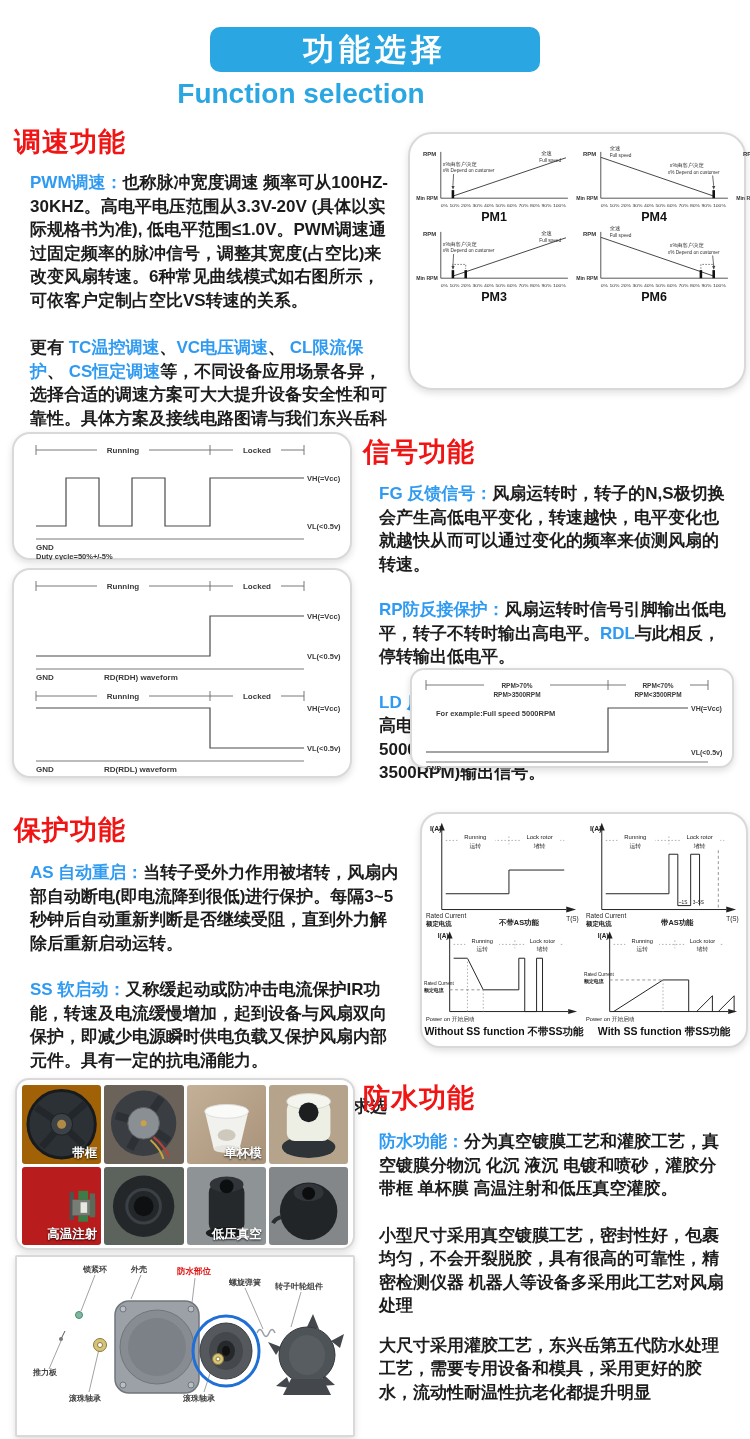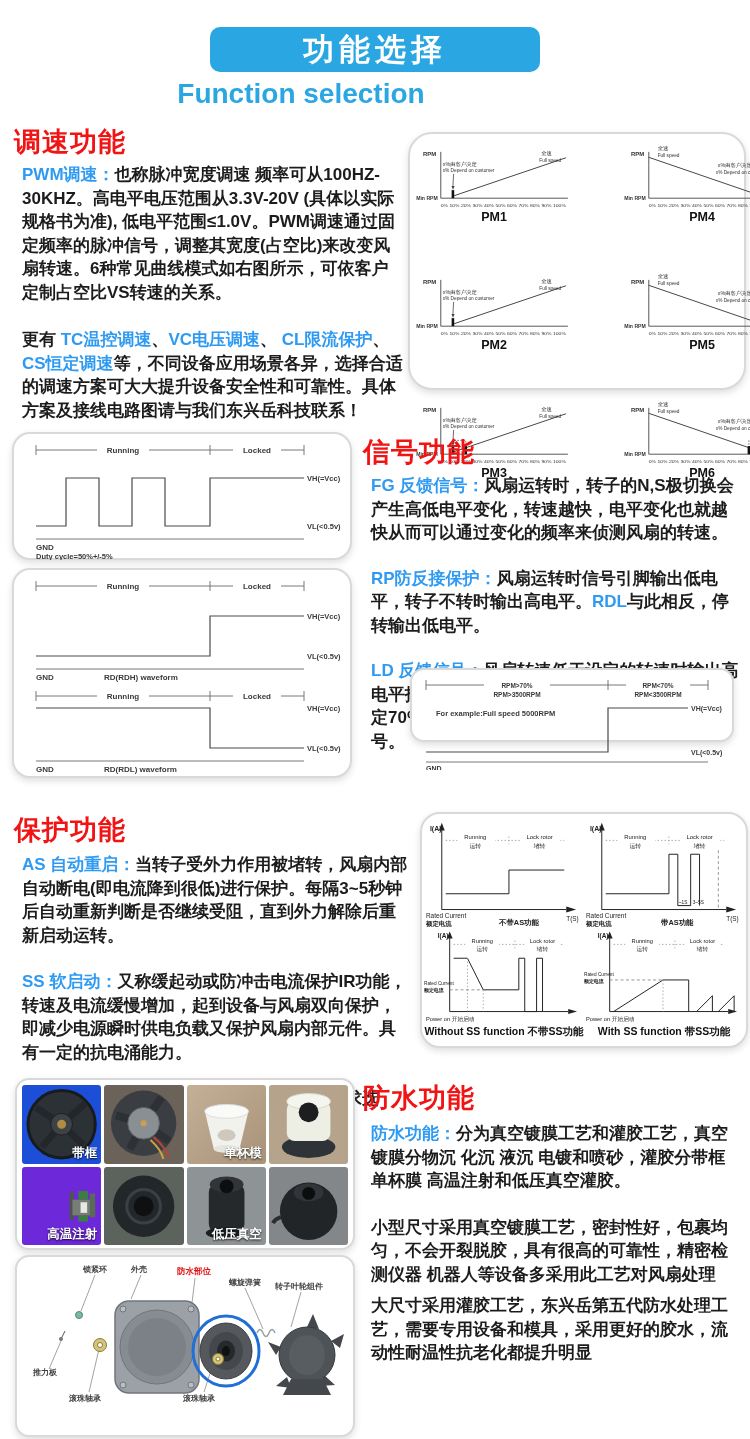--- a/index.html
+++ b/index.html
@@ -5,25 +5,25 @@
   :root{ --blue:#2f9af2; --red:#f01414; --banner:#2aa7e2; }
   html,body{margin:0;padding:0;background:#fff;}
   .page{position:relative;width:750px;height:1439px;background:#fff;overflow:hidden;
         font-family:"Liberation Sans","DejaVu Sans",sans-serif;color:#1c1c1c;}
   .abs{position:absolute;}
   .pill{background:var(--banner);border-radius:10px;display:flex;align-items:center;justify-content:center;}
   .pill span{color:#fff;font-size:31px;font-weight:bold;letter-spacing:5px;}
   .subtitle{width:602px;text-align:center;color:var(--banner);font-size:28px;font-weight:600;}
   .sec-title{font-size:27px;font-weight:bold;color:var(--red);letter-spacing:1px;}
   .body-text{font-size:17px;line-height:23.5px;font-weight:600;}
-  .body-text p{margin:8px;}
+  .body-text p{margin:16px;}
   .kw{color:var(--blue);}
   .box{border:2px solid #d9d9d9;border-radius:18px;background:#fff;box-shadow:0 3px 7px rgba(0,0,0,.13);box-sizing:border-box;}
   
-  #pm-grid{display:grid;grid-template-columns:1fr 1fr;grid-template-rows:repeat(3,80px);padding:10px 4px 4px;gap:48px;}
+  #pm-grid{display:grid;grid-template-columns:1fr 1fr 1fr 1fr;grid-template-rows:repeat(3,80px);padding:10px 4px 4px;}
   .pm-chart{display:flex;flex-direction:column;align-items:center;}
   .pm-svg{display:block;}
   .pm-svg text{fill:#333;font-family:inherit;}
   .pm-name{text-align:center;font-size:12.5px;font-weight:bold;color:#111;margin-top:-1px;}
   .pm-chart.up .down-only{display:none;}
   .pm-chart.down .up-only{display:none;}
   .pm-chart.bar .m-bracket{display:none;}
   .pm-chart.bracket .m-bar{display:none;}
   
   .wave-svg{display:block;margin:2px auto 0;}
@@ -353,21 +353,21 @@
     </svg>
   </div>
 
   <div class="abs sec-title" style="left:363px;top:434px;">信号功能</div>
   <div class="abs body-text" style="left:363px;top:466px;width:384px;">
     <p><span class="kw">FG 反馈信号：</span><span>风扇运转时，转子的N,S极切换会产生高低电平变化，转速越快，电平变化也就越快从而可以通过变化的频率来侦测风扇的转速。</span></p>
     <p style="margin-top:22px;"><span class="kw">RP防反接保护：</span><span>风扇运转时信号引脚输出低电平，转子不转时输出高电平。</span><span class="kw">RDL</span><span>与此相反，停转输出低电平。</span></p>
     <p style="margin-top:22px;"><span class="kw">LD 反馈信号：</span><span>风扇转速低于设定的转速时输出高电平报警信号，如风扇转速标准为5000RPM;设定70%以下的转速时(即低于3500RPM)输出信号。</span></p>
   </div>
 
-  <div class="abs box" style="left:410px;top:668px;width:324px;height:74px;border-radius:14px;">
+  <div class="abs box" style="left:410px;top:668px;width:324px;height:100px;border-radius:14px;">
     <svg class="wave-svg" viewBox="0 0 320 98" width="320" height="98">
       <g>
         <path class="thin" d="M14,13 H296 M14,8 V18 M196,8 V18 M296,8 V18"></path>
         <rect x="72" y="7" width="66" height="11" fill="#fff"></rect>
         <rect x="214" y="7" width="64" height="11" fill="#fff"></rect>
         <text x="105" y="16" font-size="6.5" text-anchor="middle">RPM&gt;70%</text>
         <text x="105" y="25" font-size="6.5" text-anchor="middle">RPM&gt;3500RPM</text>
         <text x="246" y="16" font-size="6.5" text-anchor="middle">RPM&lt;70%</text>
         <text x="246" y="25" font-size="6.5" text-anchor="middle">RPM&lt;3500RPM</text>
       </g>
@@ -486,21 +486,21 @@
           <text x="0" y="55" font-size="5" font-weight="bold">额定电流</text>
           <text x="2" y="94" font-size="5.8">Power on 开始启动</text>
         </svg>
         <div class="pc-caption">With SS function 带SS功能</div>
       </div>
     </div>
   </div>
 
   <div class="abs box" style="left:15px;top:1078px;width:340px;height:172px;border-radius:14px;">
     <div id="photo-grid">
-      <div class="photo" style="background:#1d4ed8;">
+      <div class="photo" style="background:#a16207;">
         <svg viewBox="0 0 80 78">
             <circle cx="40" cy="39" r="34" fill="#2c3136" stroke="#181b1e" stroke-width="3"></circle>
             <path d="M40,39 L14,22 M40,39 L20,62 M40,39 L62,60 M40,39 L64,18" stroke="#23272b" stroke-width="7" fill="none"></path>
             <circle cx="40" cy="39" r="11" fill="#3d4246" stroke="#1c1f22"></circle>
             <circle cx="40" cy="39" r="4.5" fill="#b08b45"></circle>
           </svg>
         <span class="photo-label">带框</span>
       </div>
       <div class="photo" style="background:#6b635a;">
         <svg viewBox="0 0 80 78">
@@ -524,21 +524,21 @@
       </div>
       <div class="photo" style="background:#b5a38c;">
         <svg viewBox="0 0 80 78">
             <ellipse cx="40" cy="62" rx="27" ry="11" fill="#2e3338"></ellipse>
             <rect x="18" y="16" width="44" height="40" rx="8" fill="#edefe5"></rect>
             <ellipse cx="40" cy="16" rx="22" ry="8" fill="#f4f5ee" stroke="#d8dacd"></ellipse>
             <circle cx="40" cy="27" r="10" fill="#1c1e20"></circle>
           </svg>
 
       </div>
-      <div class="photo" style="background:#6d28d9;padding-left:44px;">
+      <div class="photo" style="background:#b91c1c;padding-left:44px;">
         <svg viewBox="0 0 80 78">
             <rect x="8" y="6" width="10" height="64" fill="#4d5350"></rect>
             <rect x="28" y="4" width="22" height="70" fill="#3c7d46"></rect>
             <rect x="14" y="24" width="52" height="36" fill="#777d74" stroke="#565b53"></rect>
             <rect x="33" y="30" width="15" height="24" fill="#e8e8e2"></rect>
             <rect x="54" y="10" width="12" height="54" fill="#5b6a58"></rect>
           </svg>
         <span class="photo-label">高温注射</span>
       </div>
       <div class="photo" style="background:#5c635c;">
@@ -563,21 +563,21 @@
             <circle cx="40" cy="44" r="29" fill="#222528"></circle>
             <ellipse cx="40" cy="25" rx="15" ry="9" fill="#313539"></ellipse>
             <circle cx="40" cy="26" r="6.5" fill="#0b0d0e"></circle>
             <path d="M12,50 q-6,2 -8,6" stroke="#2a2d30" stroke-width="4" fill="none"></path>
           </svg>
 
       </div>
     </div>
   </div>
 
-  <div class="abs box" style="left:15px;top:1255px;width:340px;height:182px;border-radius:14px;">
+  <div class="abs box" style="left:15px;top:1255px;width:340px;height:182px;border-radius:2px;">
     <svg class="ex-svg" viewBox="0 0 332 174" width="332" height="174" style="display:block;margin:2px auto 0;">
 
       <path class="leader" d="M76,16 L62,52 M122,16 L112,40 M176,19 L172,52 M226,29 L244,70 M282,33 L272,68 M30,110 L42,82 M70,133 L80,90 M185,133 L197,96"></path>
 
       <g>
           <line x1="42" y1="80" x2="46" y2="72" stroke="#555"></line>
           <circle cx="42" cy="80" r="2" fill="#777"></circle>
         </g>
       <circle cx="60" cy="56" r="3.5" fill="#7fb8a0" stroke="#4d8a70"></circle>
       <g>

